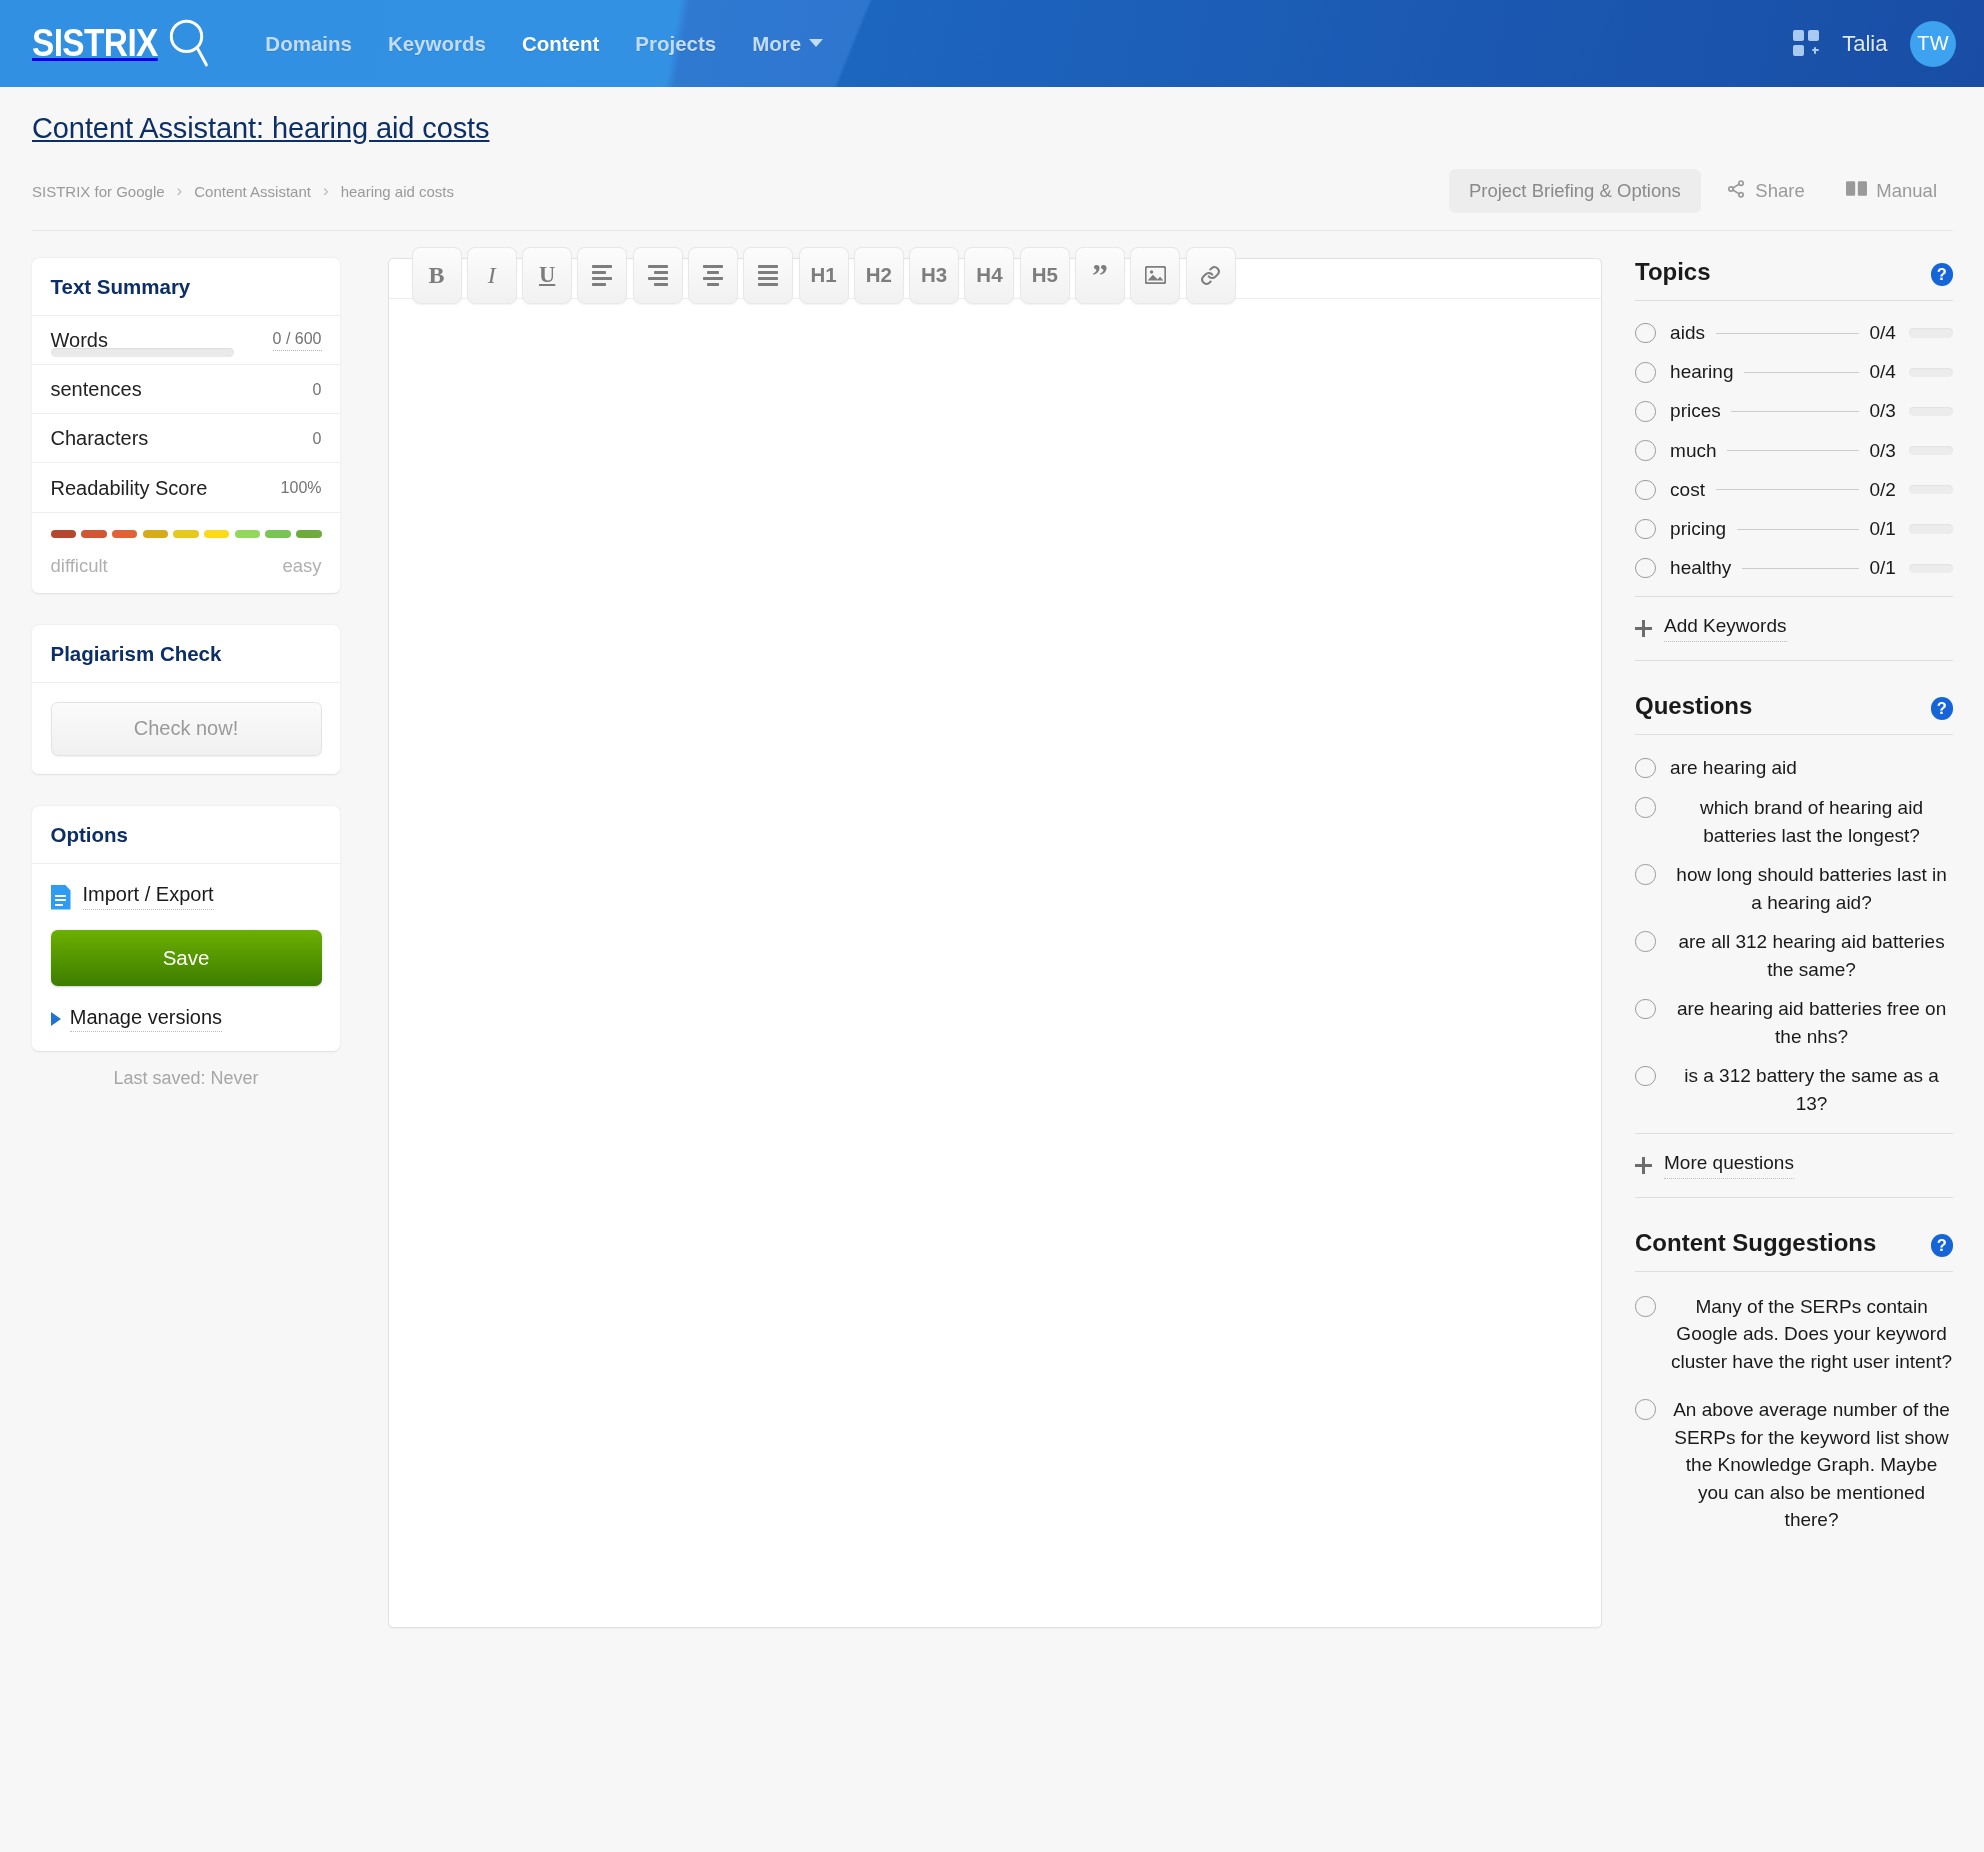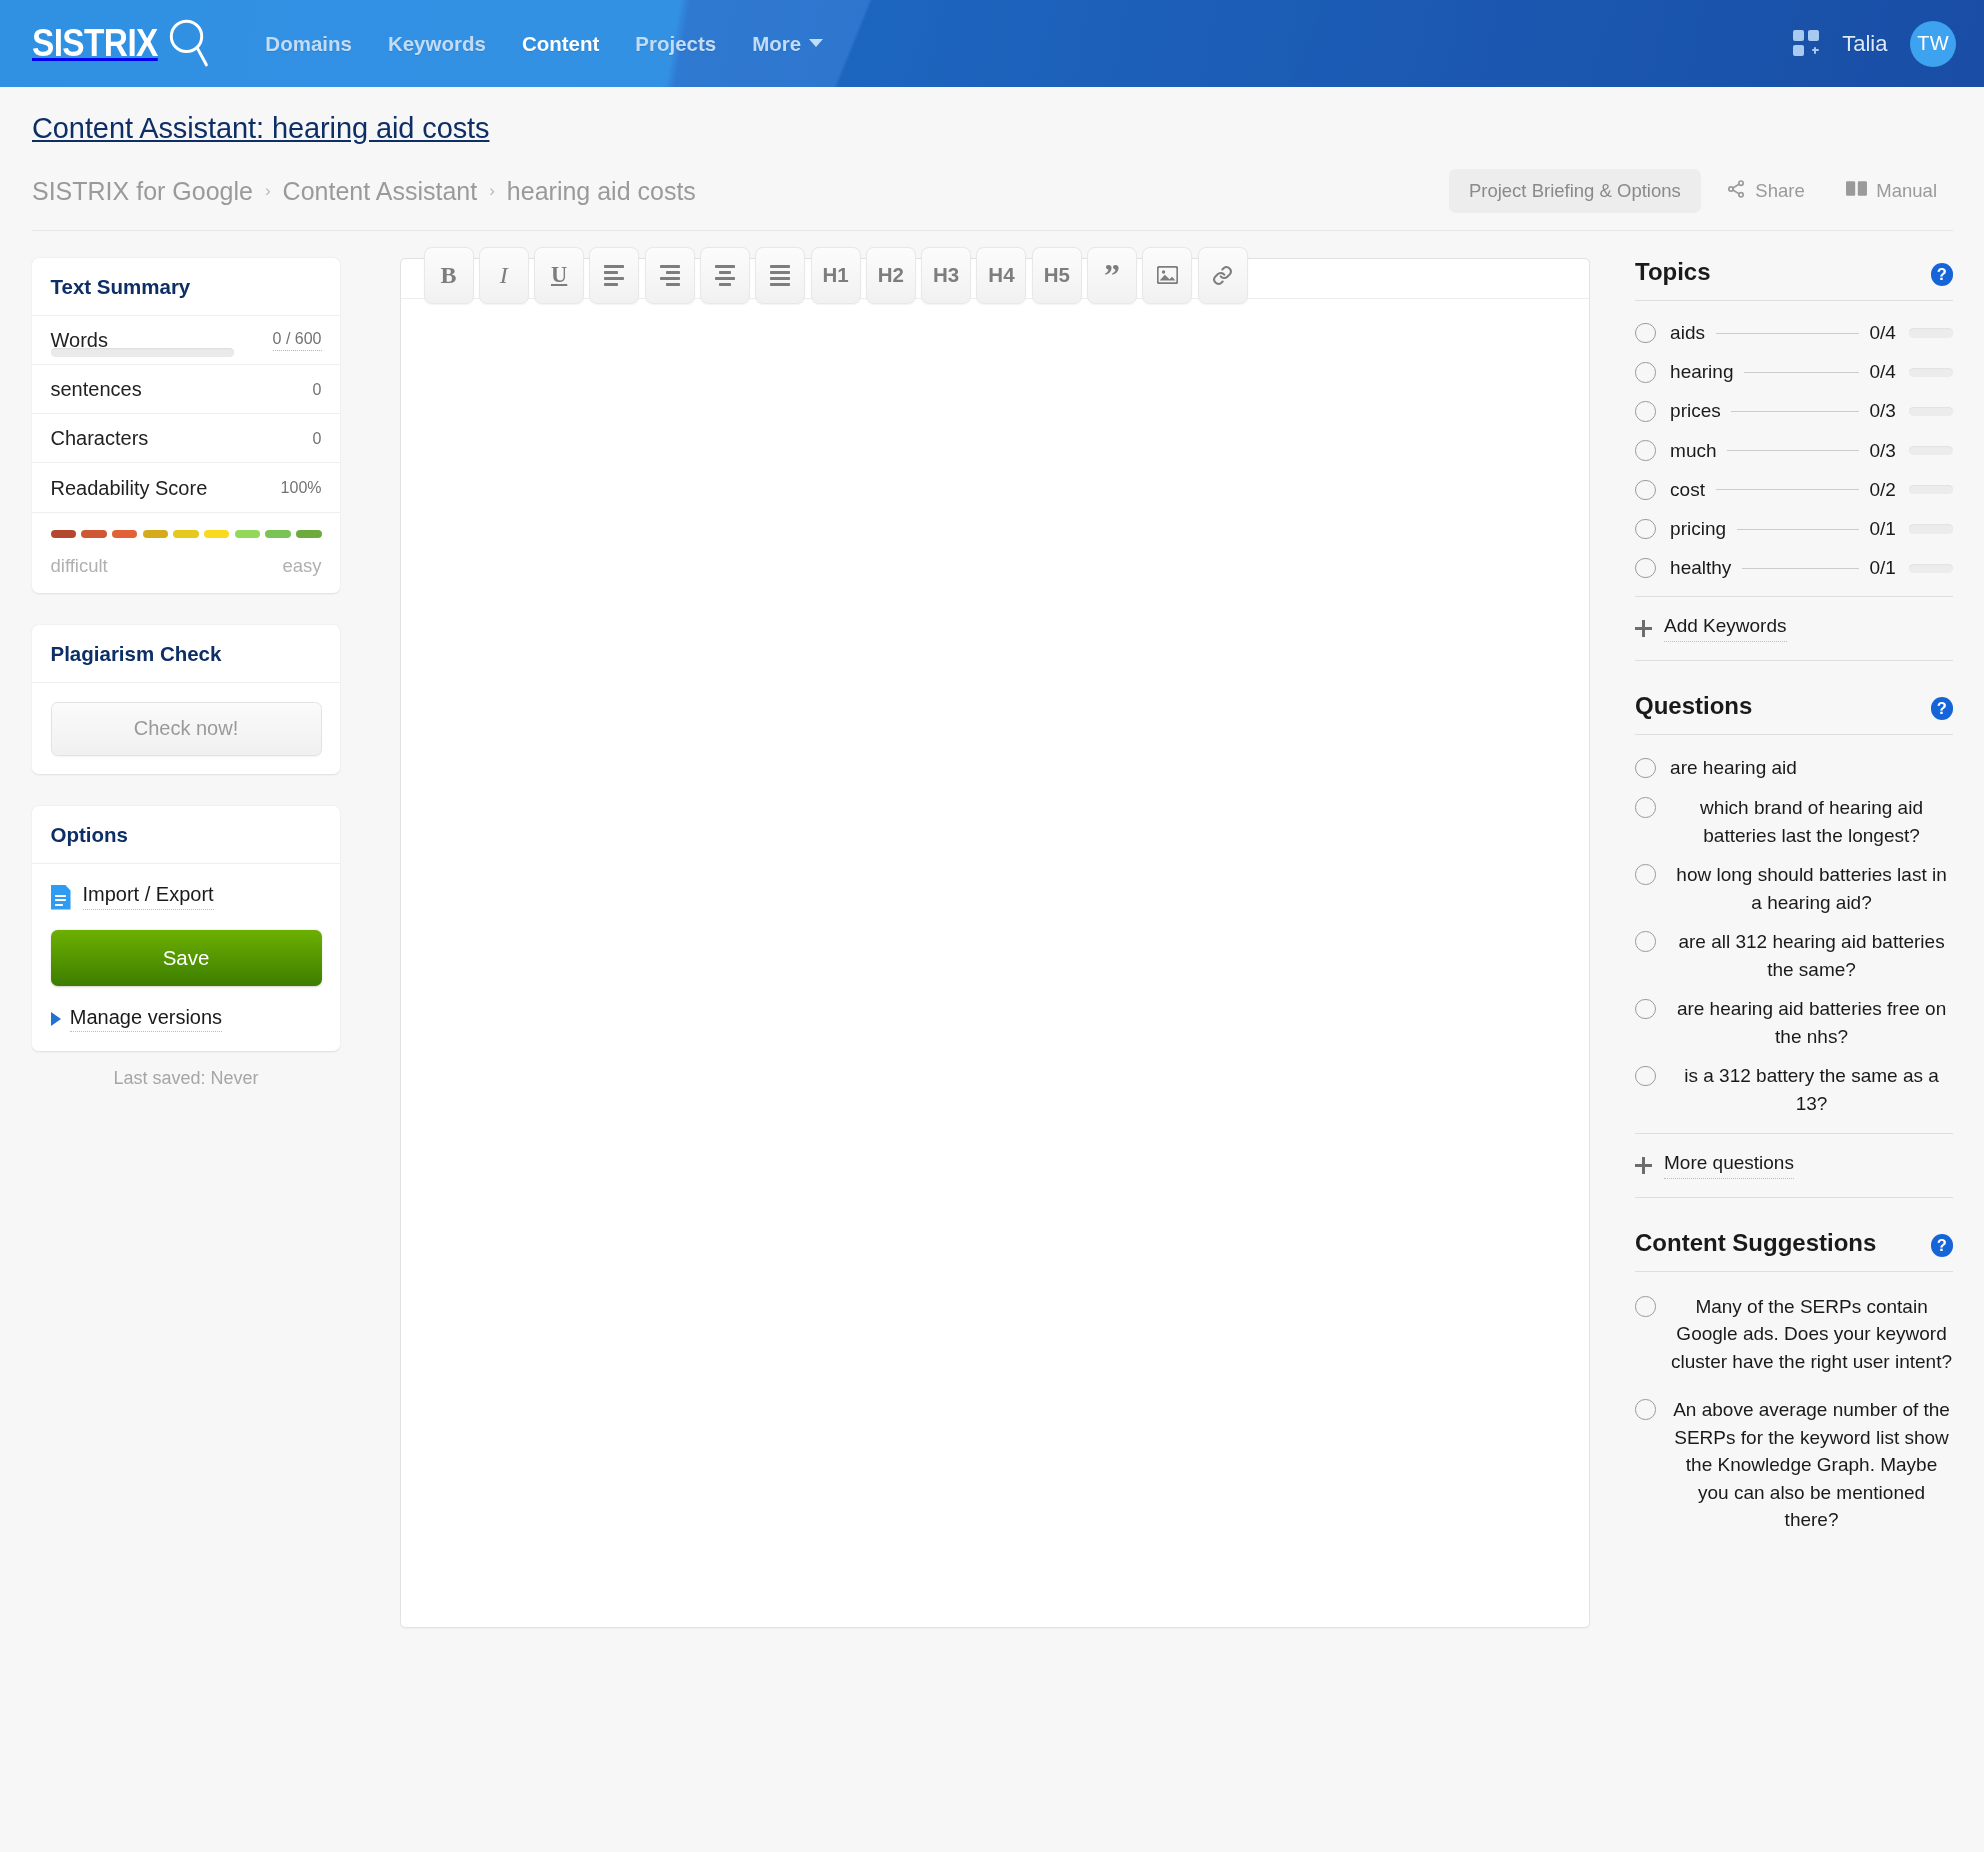--- a/index.html
+++ b/index.html
@@ -94,21 +94,21 @@
   .pagehead { padding: 25px 32px 0 32px; position: relative; }
   .page-title {
     font-size: 29px; color: #0d2f66; font-weight: 500;
     font-family: "Liberation Sans Narrow", "Liberation Sans", sans-serif;
     letter-spacing: -0.1px;
     text-decoration: underline;
   }
   .crumb-row { display: flex; align-items: center; margin-top: 24px; }
   .breadcrumb { display: flex; align-items: center; gap: 0; }
   .crumb {
-    color: #9a9a9a; font-size: 25px;
+    color: #9a9a9a; font-size: 15px;
     font-family: "Liberation Sans Narrow", "Liberation Sans", sans-serif;
     text-decoration: none;
   }
   .crumb-sep { color: #b9b9b9; font-size: 17px; padding: 0 12px; }
   .head-actions {
     margin-left: auto; display: flex; align-items: center; gap: 0;
   }
   .briefing-btn {
     background: #ededed;
     border: none;
@@ -130,21 +130,21 @@
   }
   .divider-line {
     margin: 17px 32px 0 32px;
     border-bottom: 0.7px solid #e6e6e6;
   }
 
   
   .layout {
     display: flex;
     padding: 26.5px 32px 0 32px;
-    gap: 12px;
+    gap: 0;
     align-items: flex-start;
   }
   .col-left { width: 308px; flex: none; }
   .col-center { flex: 1; padding: 0 18.5px 0 48px; }
   .col-right { width: 318px; flex: none; margin-left: 14.6px; }
 
   
   .card {
     background: #ffffff;
     border-radius: 6.6px;

